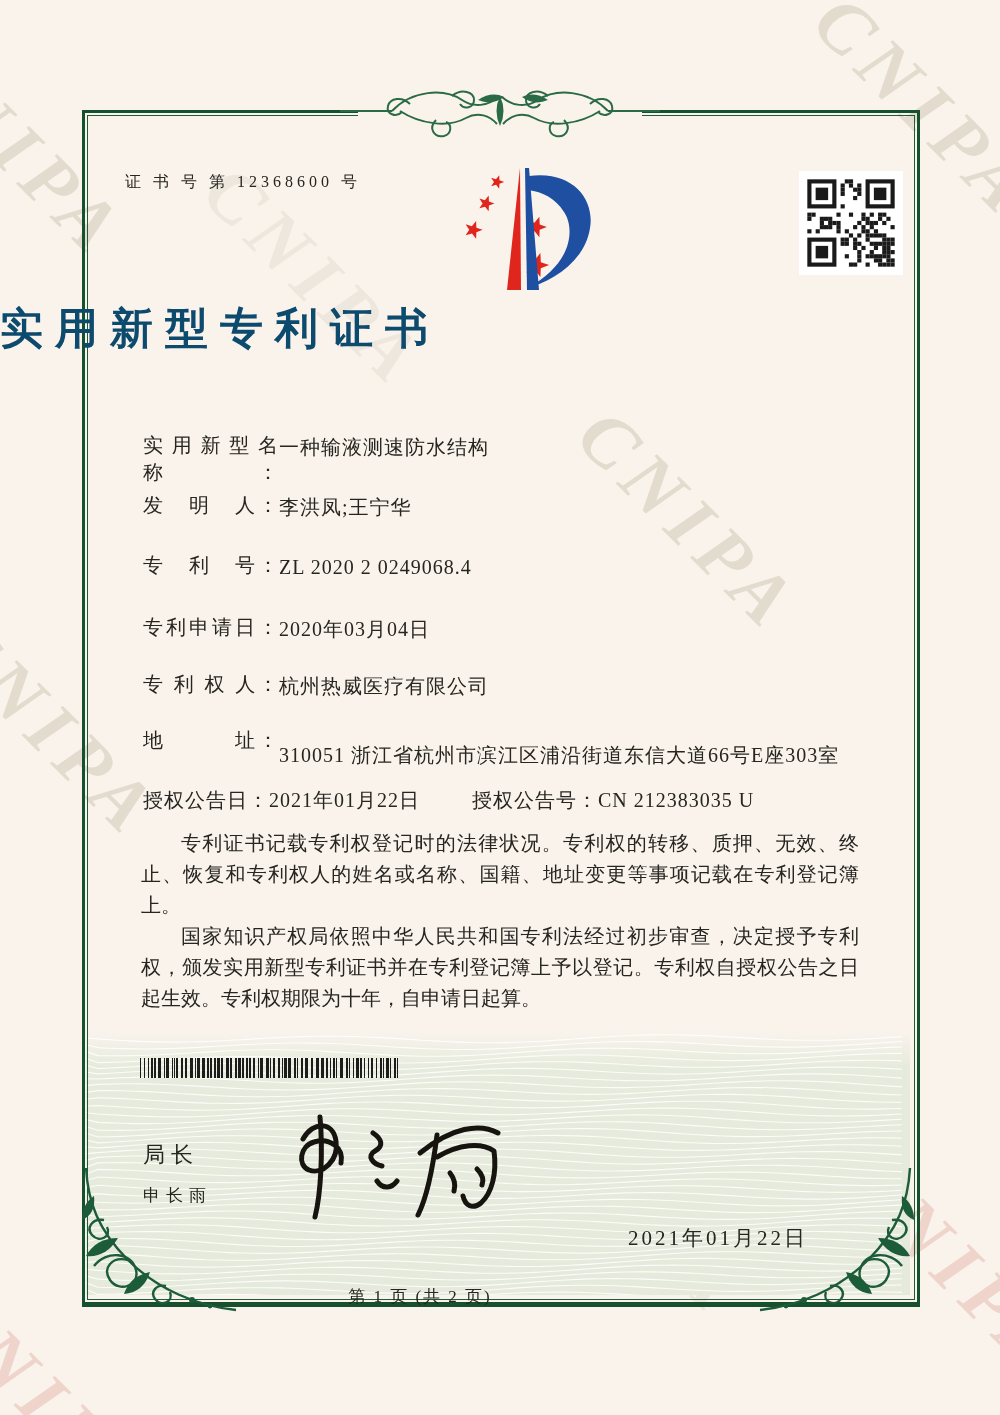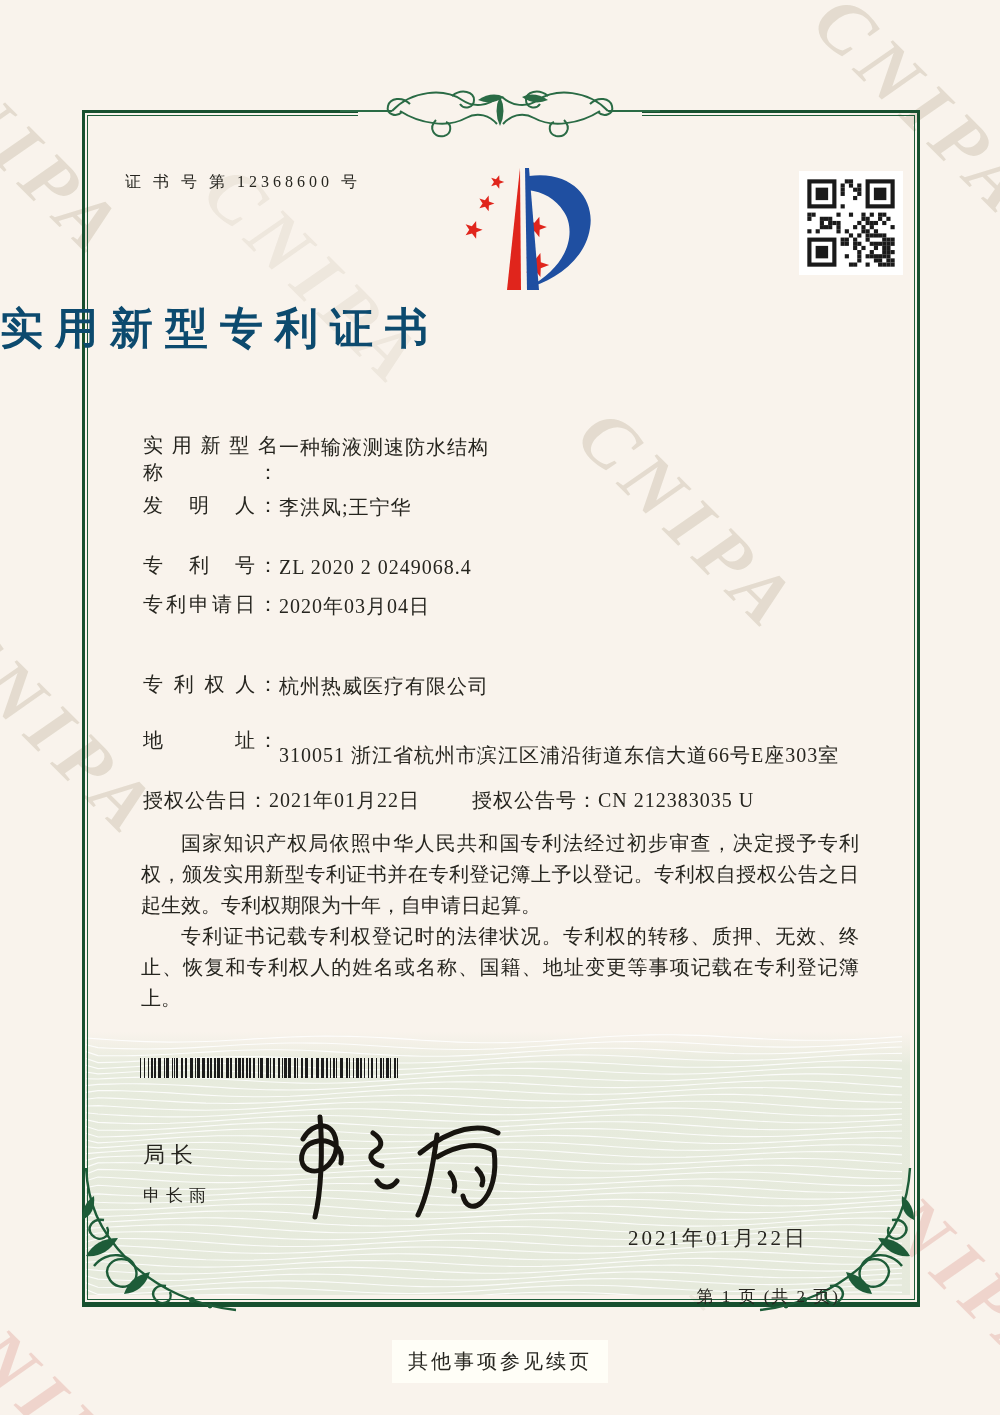--- a/index.html
+++ b/index.html
@@ -39,21 +39,21 @@
   .bodytext{
     position:absolute;left:141px;top:828px;width:718px;
     font-size:20px;line-height:31px;text-align:justify;
   }
   .bodytext p{margin:0;text-indent:2em;}
   .barcode{position:absolute;left:140px;top:1058px;width:258px;height:20px;}
   .sig-title{position:absolute;left:143px;top:1140px;font-size:22px;letter-spacing:6px;text-align:right;}
   .sig-name{position:absolute;left:143px;top:1184px;font-size:17px;letter-spacing:6px;}
   .signature{position:absolute;left:265px;top:1105px;width:270px;height:120px;}
   .grant-date{position:absolute;left:628px;top:1224px;font-size:21px;letter-spacing:3px;}
-  .page-info{position:absolute;left:0;width:840px;top:1285px;text-align:right;font-size:17px;letter-spacing:2px;}
+  .page-info{position:absolute;left:0;width:840px;top:1285px;text-align:center;font-size:17px;letter-spacing:2px;}
   .cont-note{
     position:absolute;left:500px;top:1340px;transform:translateX(-50%);
     background:#fffef7;padding:8px 16px;font-size:20px;letter-spacing:3px;
   }
   .orn{position:absolute;pointer-events:none;}
 </style>
 </head>
 <body>
 
 <div id="page">
@@ -313,36 +313,36 @@
 
   <div class="frow" style="top:432px;">
     <span class="flabel">实用新型名称：</span><span class="fvalue">一种输液测速防水结构</span>
   </div>
   <div class="frow" style="top:492px;">
     <span class="flabel">发　明　人：</span><span class="fvalue">李洪凤;王宁华</span>
   </div>
   <div class="frow" style="top:552px;">
     <span class="flabel">专　利　号：</span><span class="fvalue">ZL 2020 2 0249068.4</span>
   </div>
-  <div class="frow" style="top:591px;">
+  <div class="frow" style="top:614px;">
     <span class="flabel">专利申请日：</span><span class="fvalue">2020年03月04日</span>
   </div>
   <div class="frow" style="top:671px;">
     <span class="flabel">专 利 权 人：</span><span class="fvalue">杭州热威医疗有限公司</span>
   </div>
   <div class="frow" style="top:727px;">
     <span class="flabel">地　　　址：</span><span class="fvalue" style="width:580px;margin-top:13px;">310051 浙江省杭州市滨江区浦沿街道东信大道66号E座303室</span>
   </div>
   <div class="frow" style="top:787px;">
     <span>授权公告日：</span><span>2021年01月22日</span><span class="grant2"><span>授权公告号：</span><span>CN 212383035 U</span></span>
   </div>
 
   <div class="bodytext">
+    <p>专利证书记载专利权登记时的法律状况。专利权的转移、质押、无效、终止、恢复和专利权人的姓名或名称、国籍、地址变更等事项记载在专利登记簿上。</p>
     <p>国家知识产权局依照中华人民共和国专利法经过初步审查，决定授予专利权，颁发实用新型专利证书并在专利登记簿上予以登记。专利权自授权公告之日起生效。专利权期限为十年，自申请日起算。</p>
-    <p>专利证书记载专利权登记时的法律状况。专利权的转移、质押、无效、终止、恢复和专利权人的姓名或名称、国籍、地址变更等事项记载在专利登记簿上。</p>
   </div>
 
   <svg class="barcode" id="barcode" viewBox="0 0 258 20" preserveAspectRatio="none">
       <rect x="0" y="0" width="1" height="20" fill="#1c1c1c"></rect>
       <rect x="4" y="0" width="1" height="20" fill="#1c1c1c"></rect>
       <rect x="8" y="0" width="1" height="20" fill="#1c1c1c"></rect>
       <rect x="11" y="0" width="2" height="20" fill="#1c1c1c"></rect>
       <rect x="14" y="0" width="2" height="20" fill="#1c1c1c"></rect>
       <rect x="18" y="0" width="3" height="20" fill="#1c1c1c"></rect>
       <rect x="24" y="0" width="1" height="20" fill="#1c1c1c"></rect>
@@ -420,15 +420,14 @@
       <path d="M172,52 c22,-13 44,-15 57,-6 c3,22 -2,42 -13,52 c-9,7 -16,2 -18,-7"></path>
       <path d="M185,68 c4,5 6,11 4,18"></path>
       <path d="M212,64 c5,5 7,11 5,16"></path>
     </g>
   </svg>
 
   <div class="grant-date">2021年01月22日</div>
 
   <div class="page-info">第 1 页 (共 2 页)</div>
 
-  <div class="cont-note">其他事项参见续页</div>
 
 </div>
 
 </body></html>

